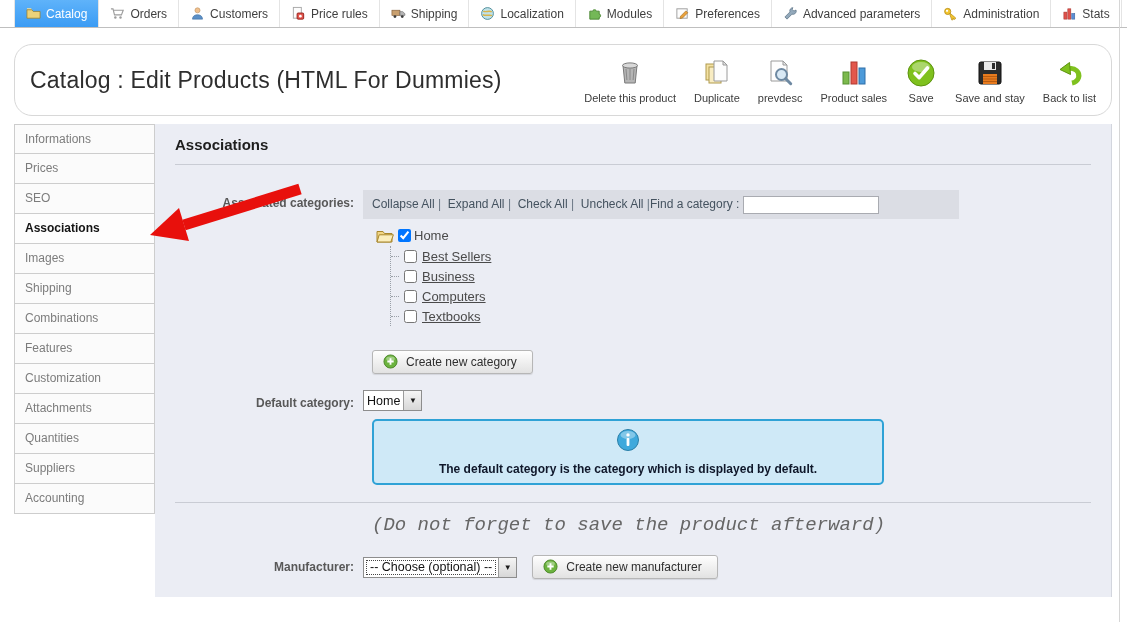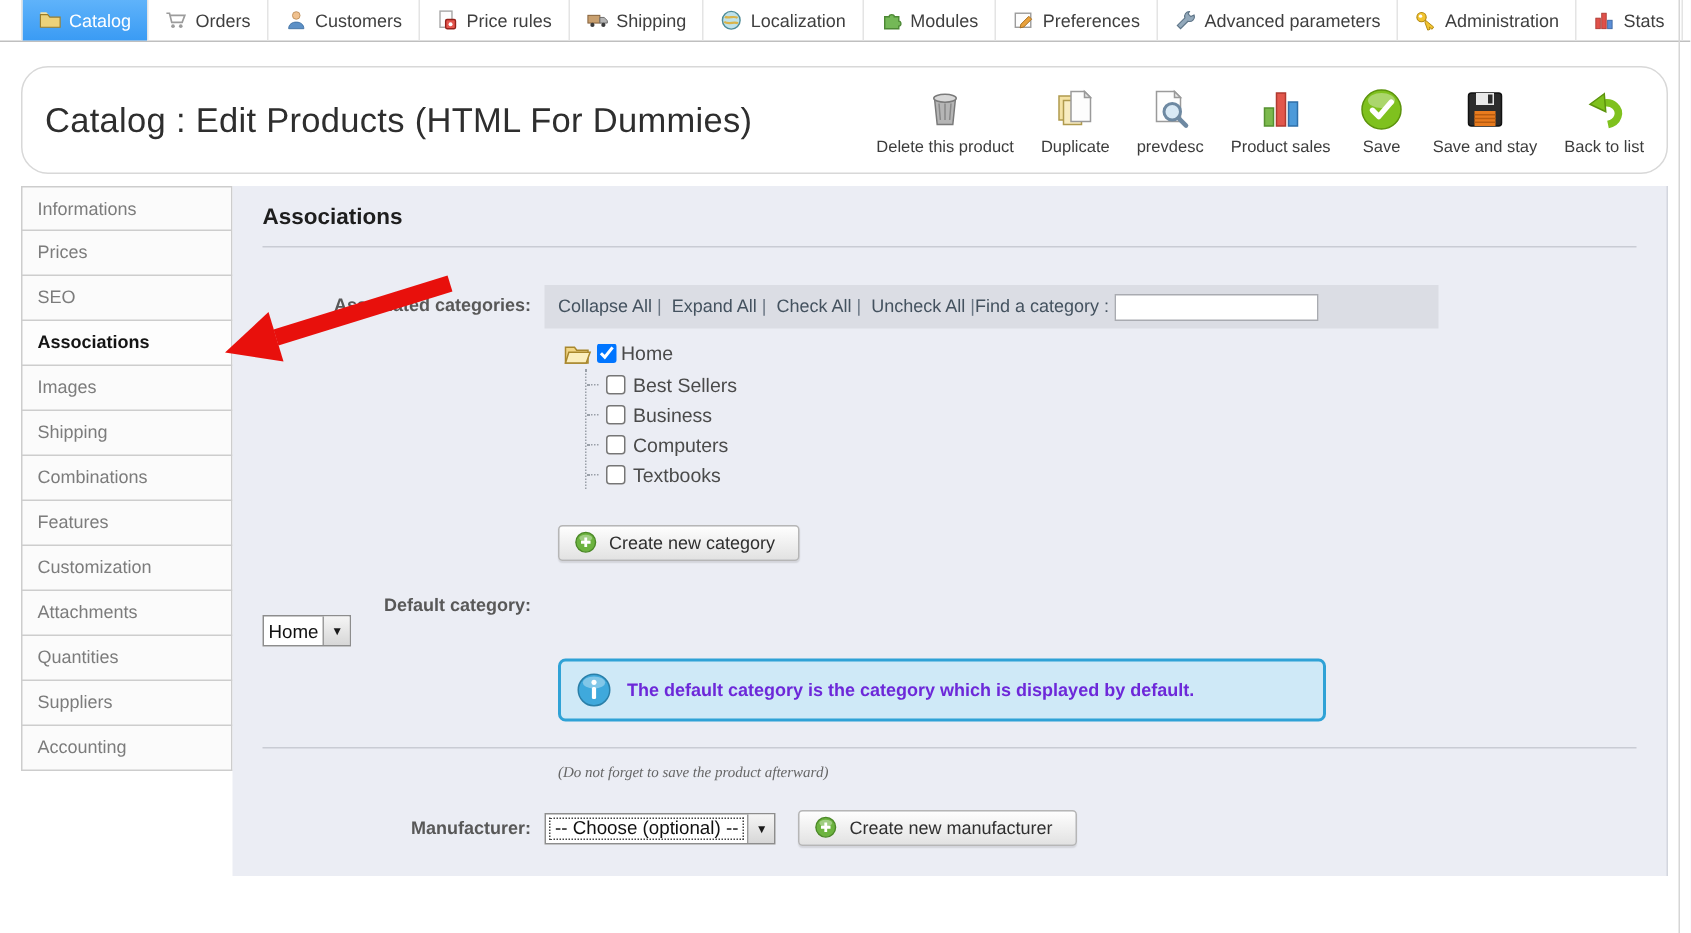--- a/index.html
+++ b/index.html
@@ -62,21 +62,21 @@
   .cat-link::after { content:"\00a0 | \00a0"; color:#6a7684; }
   .cat-link.last::after { content:"\00a0 |"; }
   .find-input {
     width:136px; height:18px; border:1px solid #a9abb1; background:#fff;
     vertical-align:middle; margin-left:4px; font-size:12px; padding:0 3px;
   }
   
   .tree { margin-top:5px; font-size:13px; color:#4a4a4a; }
   .tree-root { display:flex; align-items:center; gap:3px; padding-left:13px; height:22px; }
   .tree-root .folder svg { display:block; }
-  .tree-children { margin-left:27px; border-left:1px dotted #9aa0a8; padding-left:0; }
+  .tree-children { margin-left:27px; border-left:1px dotted #9aa0a8; padding-left:0;text-decoration:underline; }
   .tree-child { display:flex; align-items:center; gap:5px; height:20px; }
   .tree-child::before { content:""; width:8px; border-top:1px dotted #9aa0a8; }
   .tree input[type=checkbox] { width:13px; height:13px; margin:0; }
   
   .btn {
     display:inline-flex; align-items:center; gap:8px;
     border:1px solid #b6b6b6; border-radius:3px;
     background:linear-gradient(#fefefe,#e2e2e2);
     padding:3px 15px 4px 10px; font-size:12px; color:#2f2f2f; cursor:pointer;
     box-shadow:0 1px 1px rgba(0,0,0,.1);
@@ -90,32 +90,32 @@
   .sel .val { display:flex; align-items:center; padding:0 3px; }
   .sel .arrow {
     width:18px; border-left:1px solid #9b9b9b; background:linear-gradient(#f5f5f5,#d7d7d7);
     display:flex; align-items:center; justify-content:center; font-size:8px; color:#1a1a1a;
   }
   .sel.dotted .val { outline:1px dotted #444; outline-offset:-3px; padding:0 6px; }
   
   .info-box {
     margin:8px 0 0 197px; width:512px; background:#cfe9f7;
     border:2px solid #2fa2d6; border-radius:5px; padding:7px 10px;
-    display:flex; align-items:center; gap:10px; color:#6d28d9; font-weight:bold;
+    display:flex; align-items:center; gap:10px; color:#0f172a; font-weight:bold;flex-direction:column;
   }
   .info-box svg { width:24px; height:24px; flex-shrink:0; display:block; }
   
   .acc-input {
     width:136px; height:19px; border:1px solid #a9abb1; background:#fff;
     margin-right:9px; font-size:12px; padding:0 3px;
   }
   .hint { color:#3d3d3d; padding-top:4px; }
   .note {
-    margin:11px 0 0 197px; font-family:Liberation Serif, serif;
-    font-style:italic; color:#666; font-size:10px;
+    margin:11px 0 0 197px; font-family:Liberation Mono, monospace;
+    font-style:italic; color:#666; font-size:19px;
   }
   .red-arrow { position:absolute; left:138px; top:177px; z-index:9; pointer-events:none; }
   .page-edge { position:absolute; top:0; right:7px; width:1px; height:622px; background:#d6d6d6; }
 </style>
 </head>
 <body>
 
 <div class="topnav">
   <div class="tab active">
     <span class="ticon">
@@ -369,21 +369,21 @@
       <span class="btn">
         <svg viewBox="0 0 16 16">
             <circle cx="8" cy="8" r="7" fill="#6cb33f" stroke="#4b8827"></circle>
             <ellipse cx="8" cy="5" rx="4.6" ry="2.4" fill="rgba(255,255,255,.35)"></ellipse>
             <path d="M8 4.6v6.8M4.6 8h6.8" stroke="#fff" stroke-width="2"></path>
           </svg>
         <span>Create new category</span>
       </span>
     </div>
 
-    <div class="frow" style="margin-top:16px;flex-direction:column;">
+    <div class="frow" style="margin-top:16px;">
       <div class="flabel">Default category:</div>
       <span class="sel">
         <span class="val">Home</span>
         <span class="arrow">▼</span>
       </span>
     </div>
 
     <div class="info-box">
       <svg viewBox="0 0 24 24">
           <circle cx="12" cy="12" r="10.5" fill="#3fa9dc" stroke="#2a7fa8"></circle>

